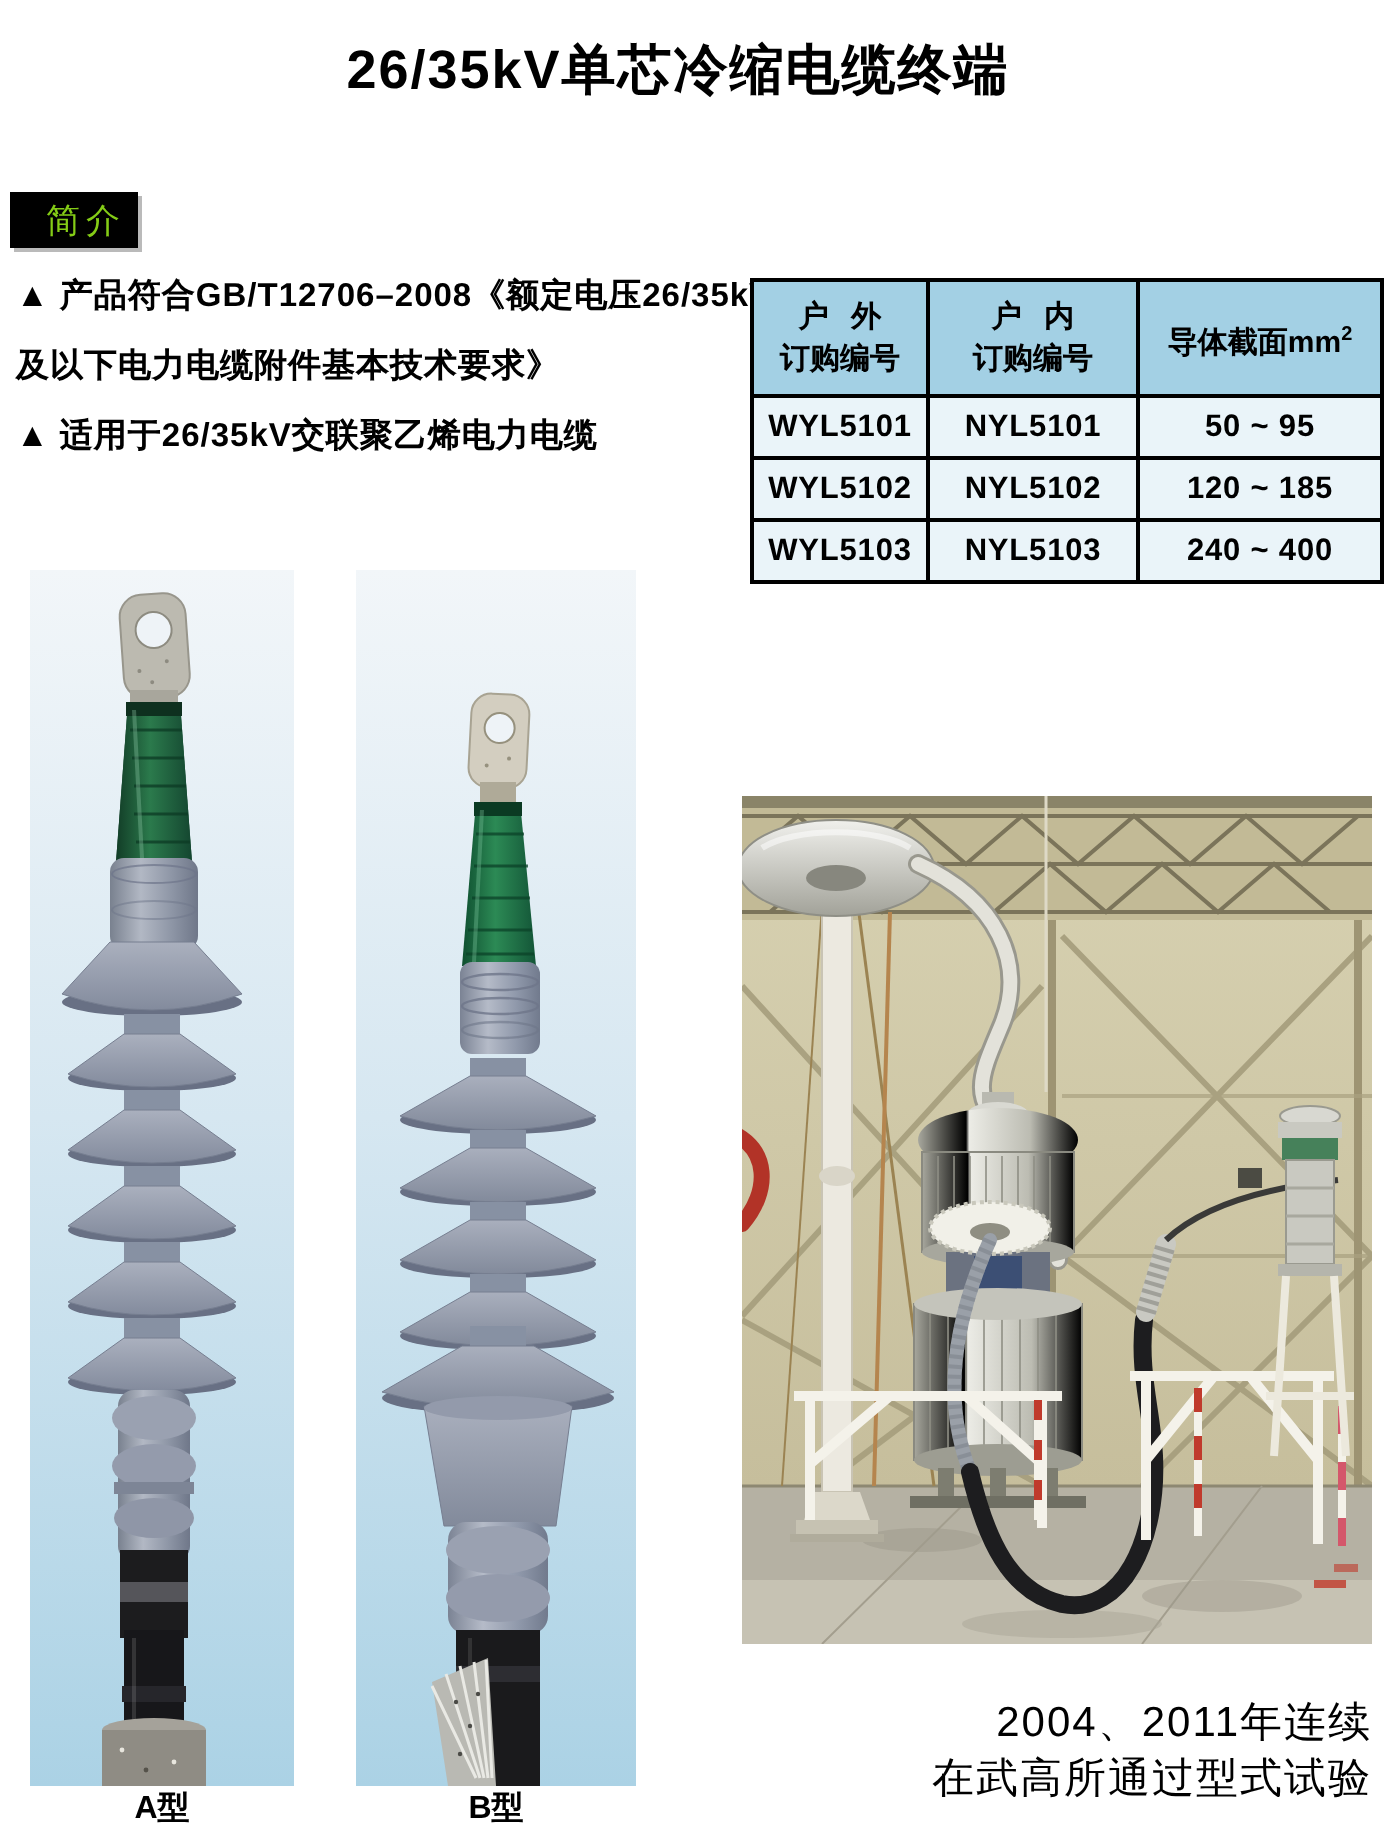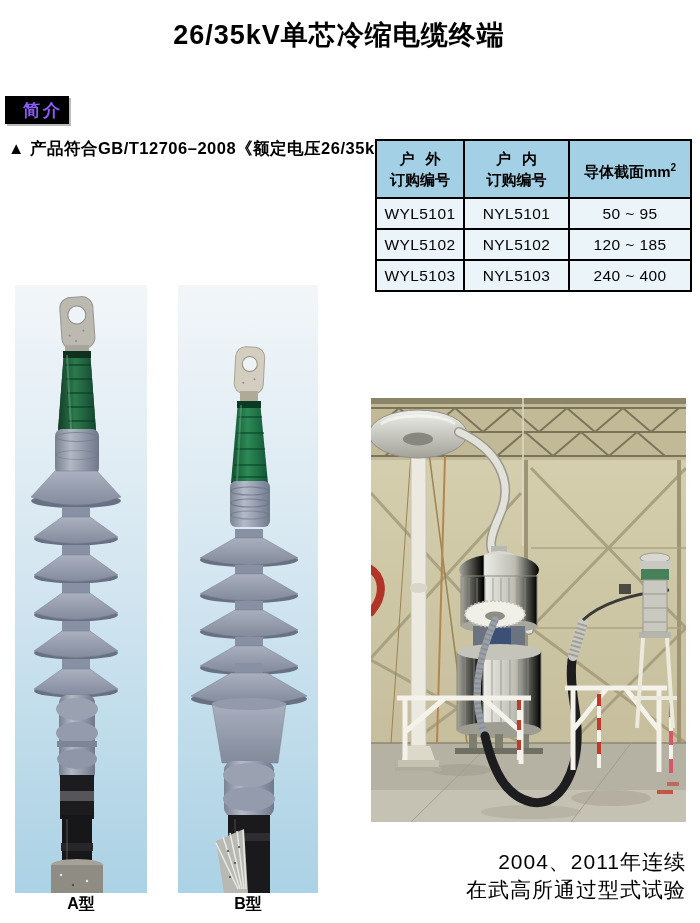--- a/index.html
+++ b/index.html
@@ -9,21 +9,21 @@
     font-family:"Liberation Sans","DejaVu Sans",sans-serif; color:#000;
     overflow:hidden;
   }
   .main-title {
     position:absolute; top:1px; left:0; width:632px;
     text-align:center; text-indent:46px;
     font-size:27px; font-weight:bold; letter-spacing:1px;margin-top:16px;
   }
   .intro-tag {
     position:absolute; left:5px; top:96px; width:64px; height:28px;
-    background:#000; color:#8b5cf6; font-size:17px; font-weight:bold;
+    background:#000; color:#84cc16; font-size:17px; font-weight:normal;
     display:flex; align-items:center; justify-content:center;
     letter-spacing:3px; box-shadow:2px 2px 0 rgba(130,130,130,.55);padding-left:12px;
   }
   .intro-text { position:absolute; left:8px; top:131px; width:378px; }
   .intro-text .line {
     display:block; height:35px; line-height:35px;
     font-size:16.5px; font-weight:600; letter-spacing:.5px; white-space:nowrap;
   }
   .table-title {
     position:absolute; left:375px; top:111px; width:315px;
@@ -32,21 +32,21 @@
   .sel-table { position:absolute; left:375px; top:139px; }
   .sel-table table { border-collapse:collapse; table-layout:fixed; width:315px; }
   .sel-table th, .sel-table td {
     border:2px solid #000; text-align:center; vertical-align:middle; padding:0;
   }
   .sel-table th {
     background:#a3d0e4; height:58px; font-size:15px; line-height:21px; font-weight:bold;
   }
   .sel-table th .hl1 { word-spacing:7px; }
   .sel-table td {
-    background:#eaf4f9; height:31px; font-size:15.5px; font-weight:normal; letter-spacing:.4px;margin-left:48px;
+    background:#eaf4f9; height:31px; font-size:15.5px; font-weight:bold; letter-spacing:.4px;margin-left:48px;
   }
   .sel-table sup { font-size:10px; }
   .photo-a { position:absolute; left:15px; top:285px; }
   .photo-b { position:absolute; left:178px; top:285px; }
   .photo-c { position:absolute; left:371px; top:398px; }
   .photo-label { position:absolute; top:894px; font-size:16px; font-weight:bold; text-align:center; }
   .label-a { left:15px; width:132px; }
   .label-b { left:178px; width:140px; }
   .test-caption {
     position:absolute; left:371px; top:848px; width:315px;
@@ -57,20 +57,22 @@
 <body>
 
 <div class="page">
 
   <div class="main-title">26/35kV单芯冷缩电缆终端</div>
 
   <div class="intro-tag">简介</div>
 
   <div class="intro-text">
     <span class="line">▲ 产品符合GB/T12706–2008《额定电压26/35kV</span>
+    <span class="line">及以下电力电缆附件基本技术要求》</span>
+    <span class="line">▲ 适用于26/35kV交联聚乙烯电力电缆</span>
   </div>
 
 
   <div class="sel-table">
     <table>
       <colgroup>
           <col style="width:88px">
           <col style="width:105px">
           <col style="width:122px">
         </colgroup>

